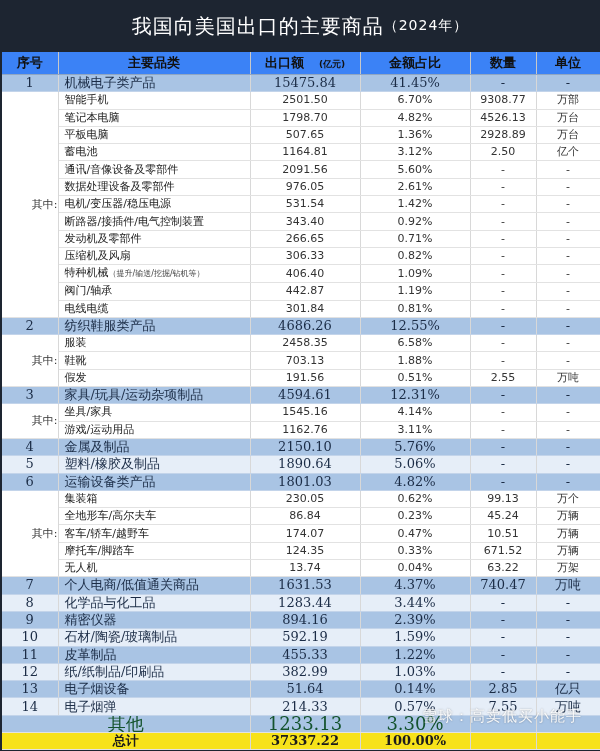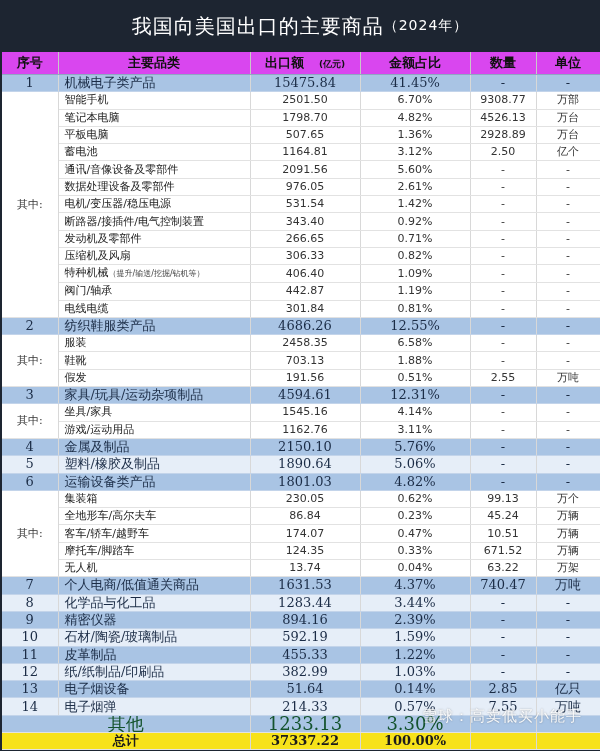--- a/index.html
+++ b/index.html
@@ -16,37 +16,37 @@
   }
   .title-bar .year { font-size: 14px; }
   .sheet {
     position: relative; margin-left: 2px; width: 598px; background: #ffffff;
   }
   table { border-collapse: collapse; width: 598px; table-layout: fixed; }
   col.c0 { width: 56px; } col.c1 { width: 192px; } col.c2 { width: 110px; }
   col.c3 { width: 110px; } col.c4 { width: 66px; } col.c5 { width: 64px; }
   th {
     height: 22px; font-family: "DejaVu Sans", "Liberation Sans", sans-serif;
-    font-size: 13px; font-weight: bold; color: #111; background: #d946ef;
+    font-size: 13px; font-weight: bold; color: #111; background: #3b82f6;
     border-right: 1px solid #c8c8c8; border-bottom: 1px solid #8fa6c3; padding: 0;
   }
   th .unit { font-size: 9px; font-weight: bold; margin-left: 15px; }
   td {
     height: 16.3px; padding: 0; font-size: 11.5px; color: #222;
     border-right: 1px solid #d8d8d8; border-bottom: 1px solid #e2e2e2;
     white-space: nowrap; overflow: hidden; line-height: 16px;
   }
   td.num { text-align: center; }
   td.name { padding-left: 6px; text-align: left; margin-left: 20px; }
   td.idx { text-align: center; }
   tr.cat td { background: #a9c4e4; font-size: 13px; color: #1b2c46; border-bottom: 1px solid #c3d4ea; }
   tr.cat.alt td { background: #e6eef8; }
   tr.sub td { background: #ffffff; font-family: "DejaVu Sans", "Liberation Sans", sans-serif; font-size: 11px; color: #333; }
   tr.sub td.name { color: #222; }
-  td.qizhong { background: #ffffff; text-align: center; font-family: "DejaVu Sans", "Liberation Sans", sans-serif; font-size: 11px; color: #333; }
+  td.qizhong { background: #ffffff; text-align: right; font-family: "DejaVu Sans", "Liberation Sans", sans-serif; font-size: 11px; color: #333; }
   .note { font-size: 8px; color: #444; }
   tr.other td { background: #a9c4e4; font-size: 18px; color: #14532d; }
   tr.total td { background: #f7e21a; font-size: 13px; font-weight: bold; color: #1b1b1b; }
   .watermark {
     position: absolute; right: 18px; bottom: 24px;
     font-family: "DejaVu Sans", "Liberation Sans", sans-serif;
     color: rgba(255,255,255,0.92); font-size: 15px; letter-spacing: 1px;
     text-shadow: 0 0 2px rgba(0,0,0,0.35);
   }
 </style>

